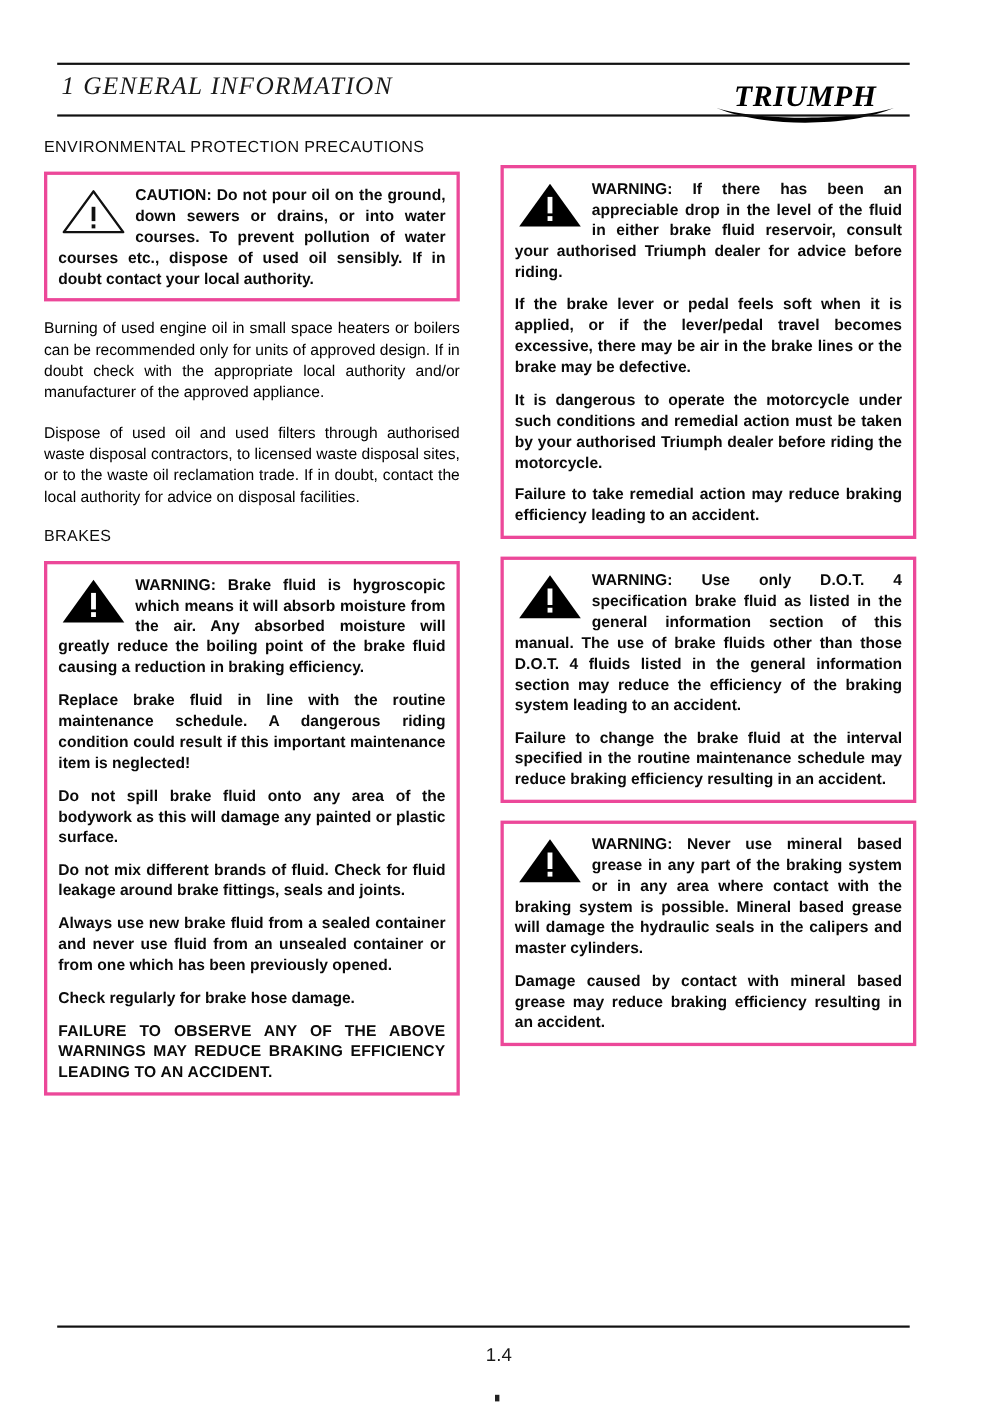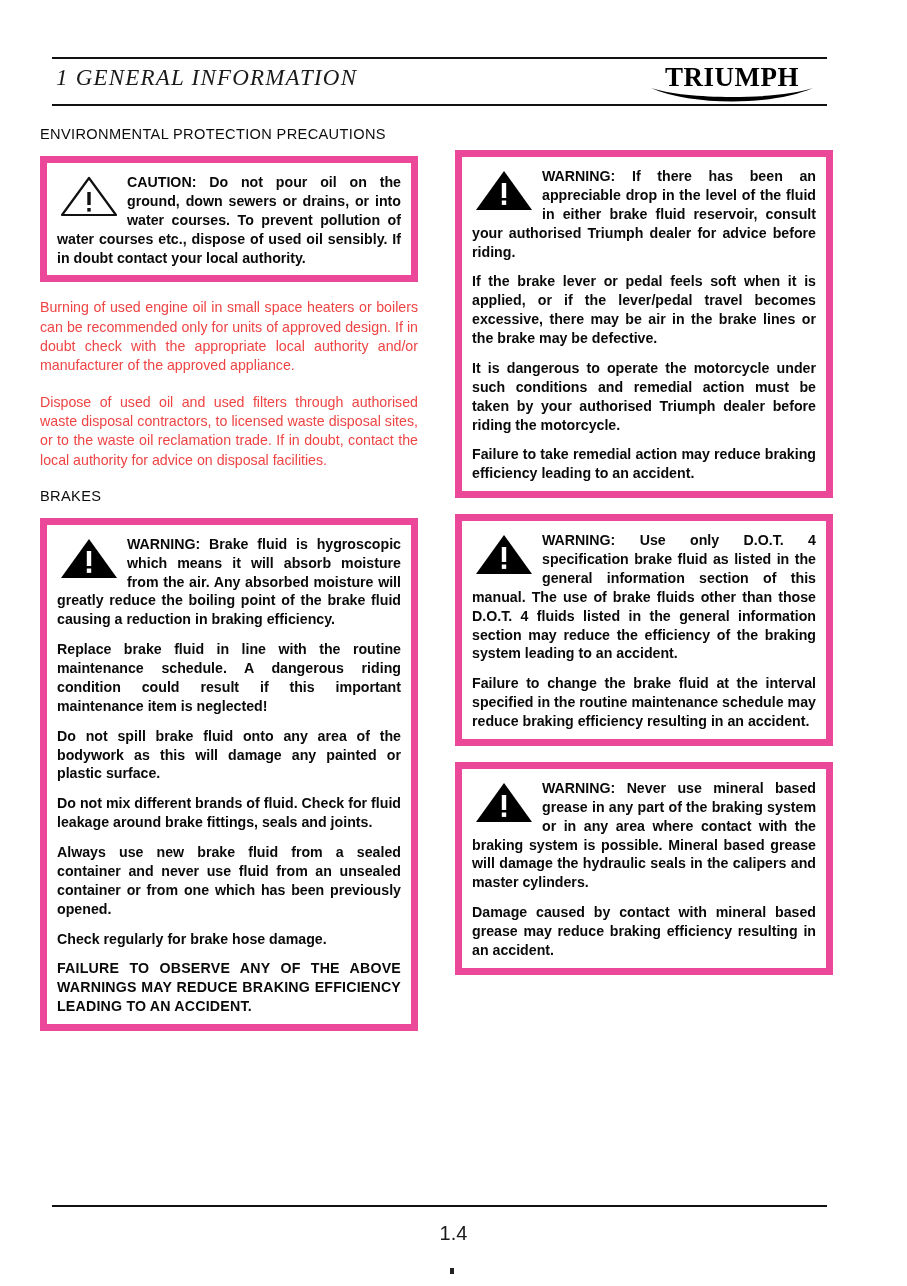--- a/index.html
+++ b/index.html
@@ -52,23 +52,24 @@
     font-family: "Liberation Serif", serif;
     font-style: italic;
     font-size: 23px;
     letter-spacing: 1.2px;
     color: #1a1a1a;
     white-space: nowrap;
   }
   .logo {
     position: absolute;
     right: 0px;
-    top: 2px;
+    top: 12px;
     width: 190px;
     height: 60px;
+    font-style: italic;
   }
 
   
   .col {
     position: absolute;
     width: 378px;
   }
   .col-left { left: 40px; top: 126px; }
   .col-right { left: 455px; top: 150px; }
 
@@ -77,21 +78,21 @@
     font-weight: normal;
     letter-spacing: 0.35px;
     margin: 0 0 14px 0;
     color: #0d0d0d;
   }
   .section-heading.brakes { margin-top: 0; }
 
   
   .notice {
     position: relative;
-    border: 7px solid #ec4899;
+    border: 3px solid #ec4899;
     padding: 10px 10px 8px 10px;
     box-sizing: border-box;
     margin-bottom: 16px;
     background: #fff;
   }
   .notice p {
     margin: 0 0 11px 0;
     font-size: 14.2px;
     line-height: 1.33;
     font-weight: bold;
@@ -113,21 +114,21 @@
     shape-outside: margin-box;
   }
   .tri-wrap svg { display: block; }
 
   .body-para {
     font-size: 14.2px;
     line-height: 1.35;
     text-align: justify;
     text-justify: inter-word;
     margin: 0 0 18px 0;
-    color: #ef4444;
+    color: #000000;
     font-weight: normal;
   }
 
   .allcaps {
     letter-spacing: 0.2px;
   }
 
   
   .footer-rule {
     position: absolute;
@@ -136,21 +137,21 @@
     width: 775px;
     height: 2px;
     background: #111;
   }
   .footer-pageno {
     position: absolute;
     left: 0;
     top: 1222px;
     width: 907px;
     text-align: center;
-    font-size: 20px;
+    font-size: 17px;
     color: #1a1a1a;
   }
   .footer-dot {
     position: absolute;
     left: 450px;
     top: 1268px;
     width: 4px;
     height: 6px;
     background: #222;
   }

